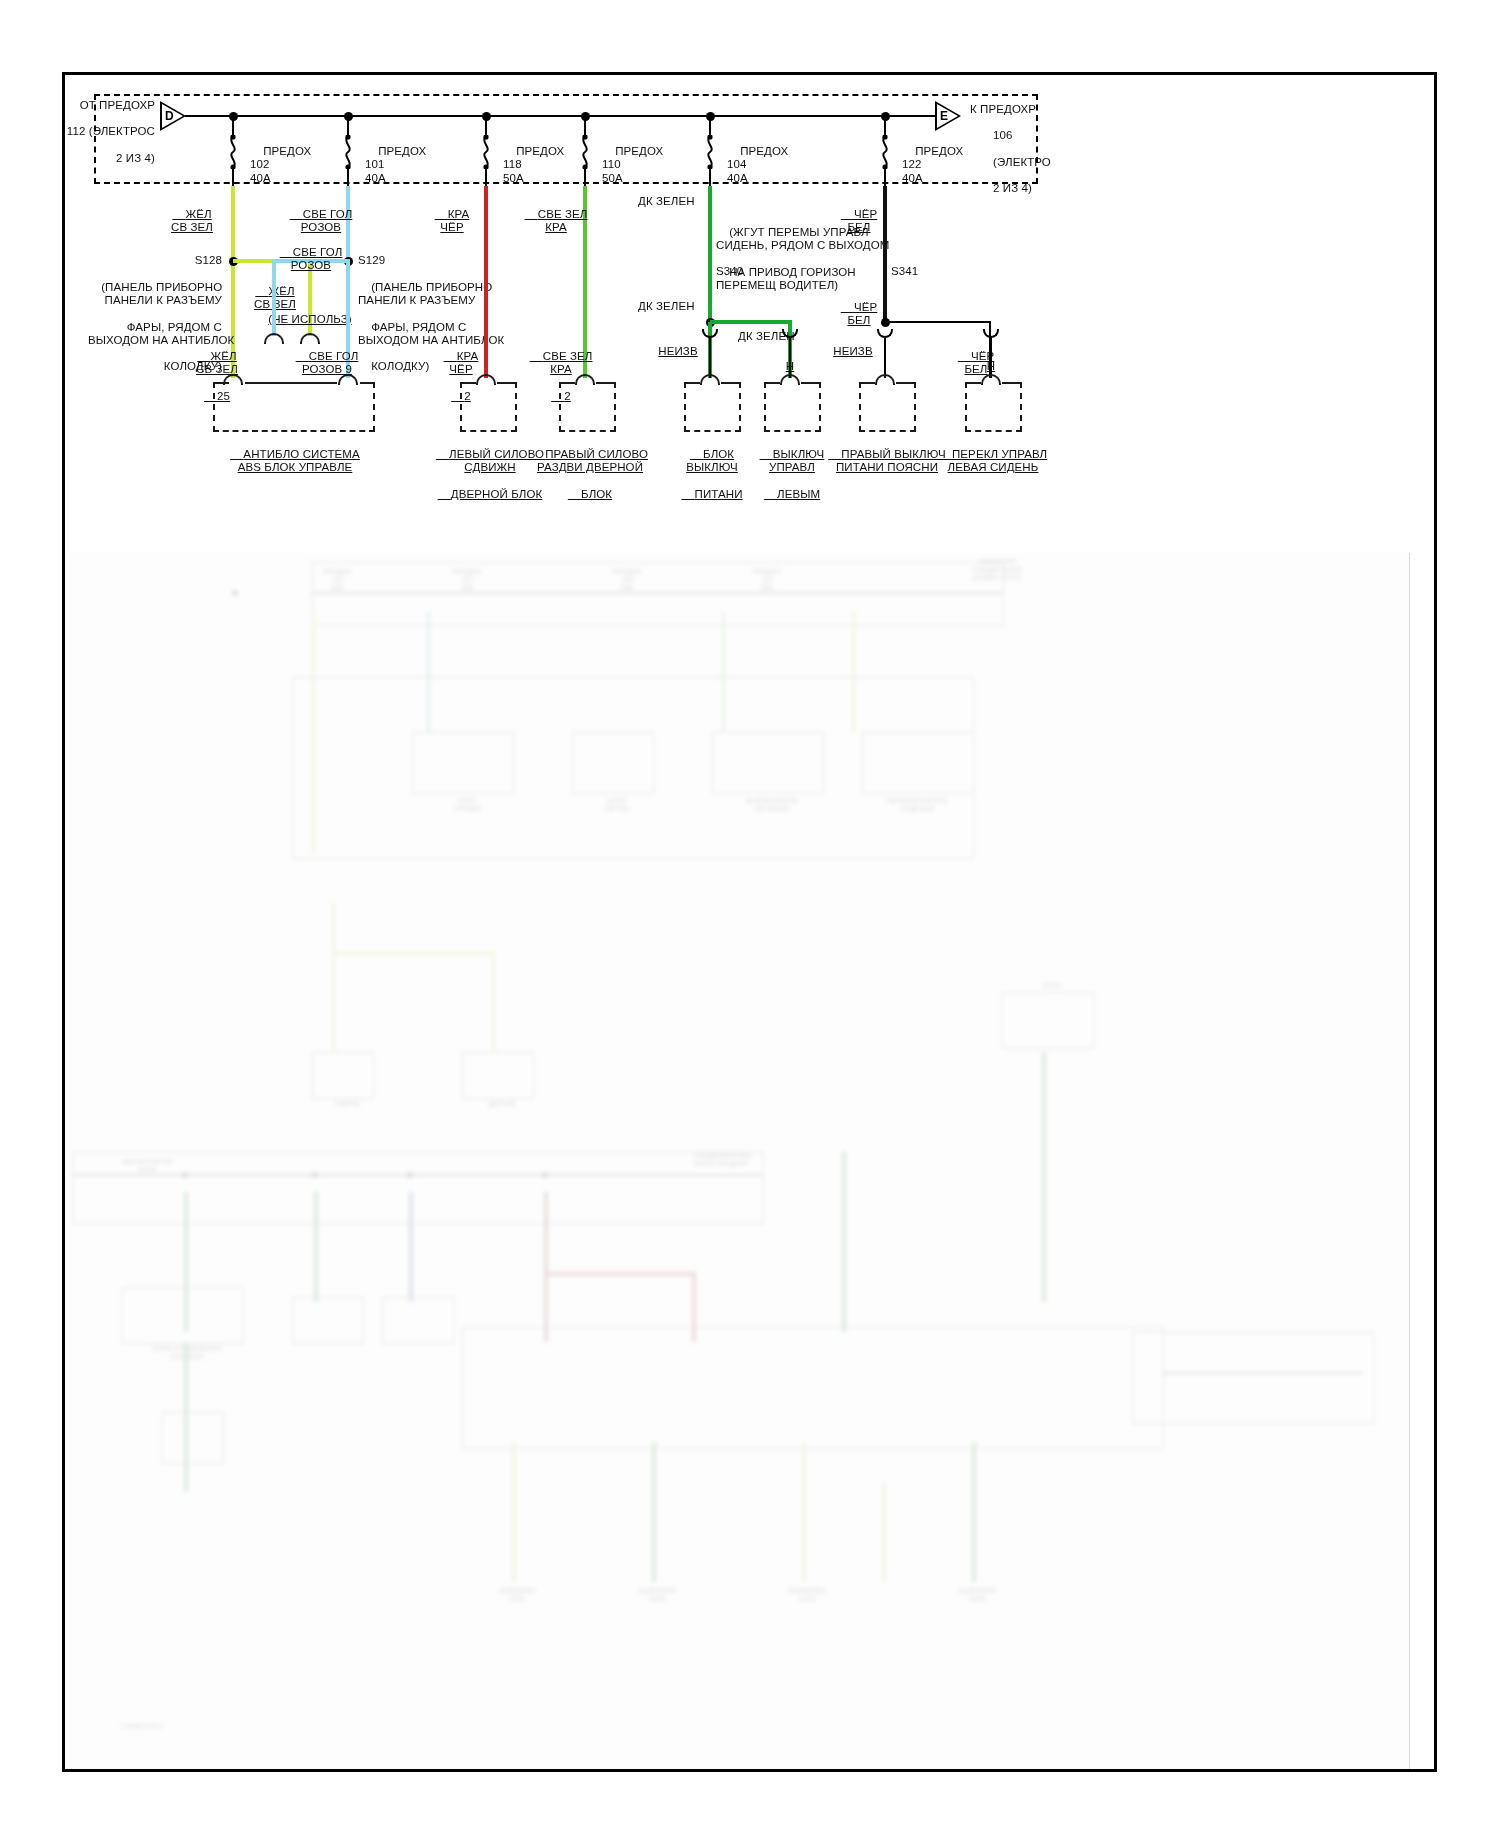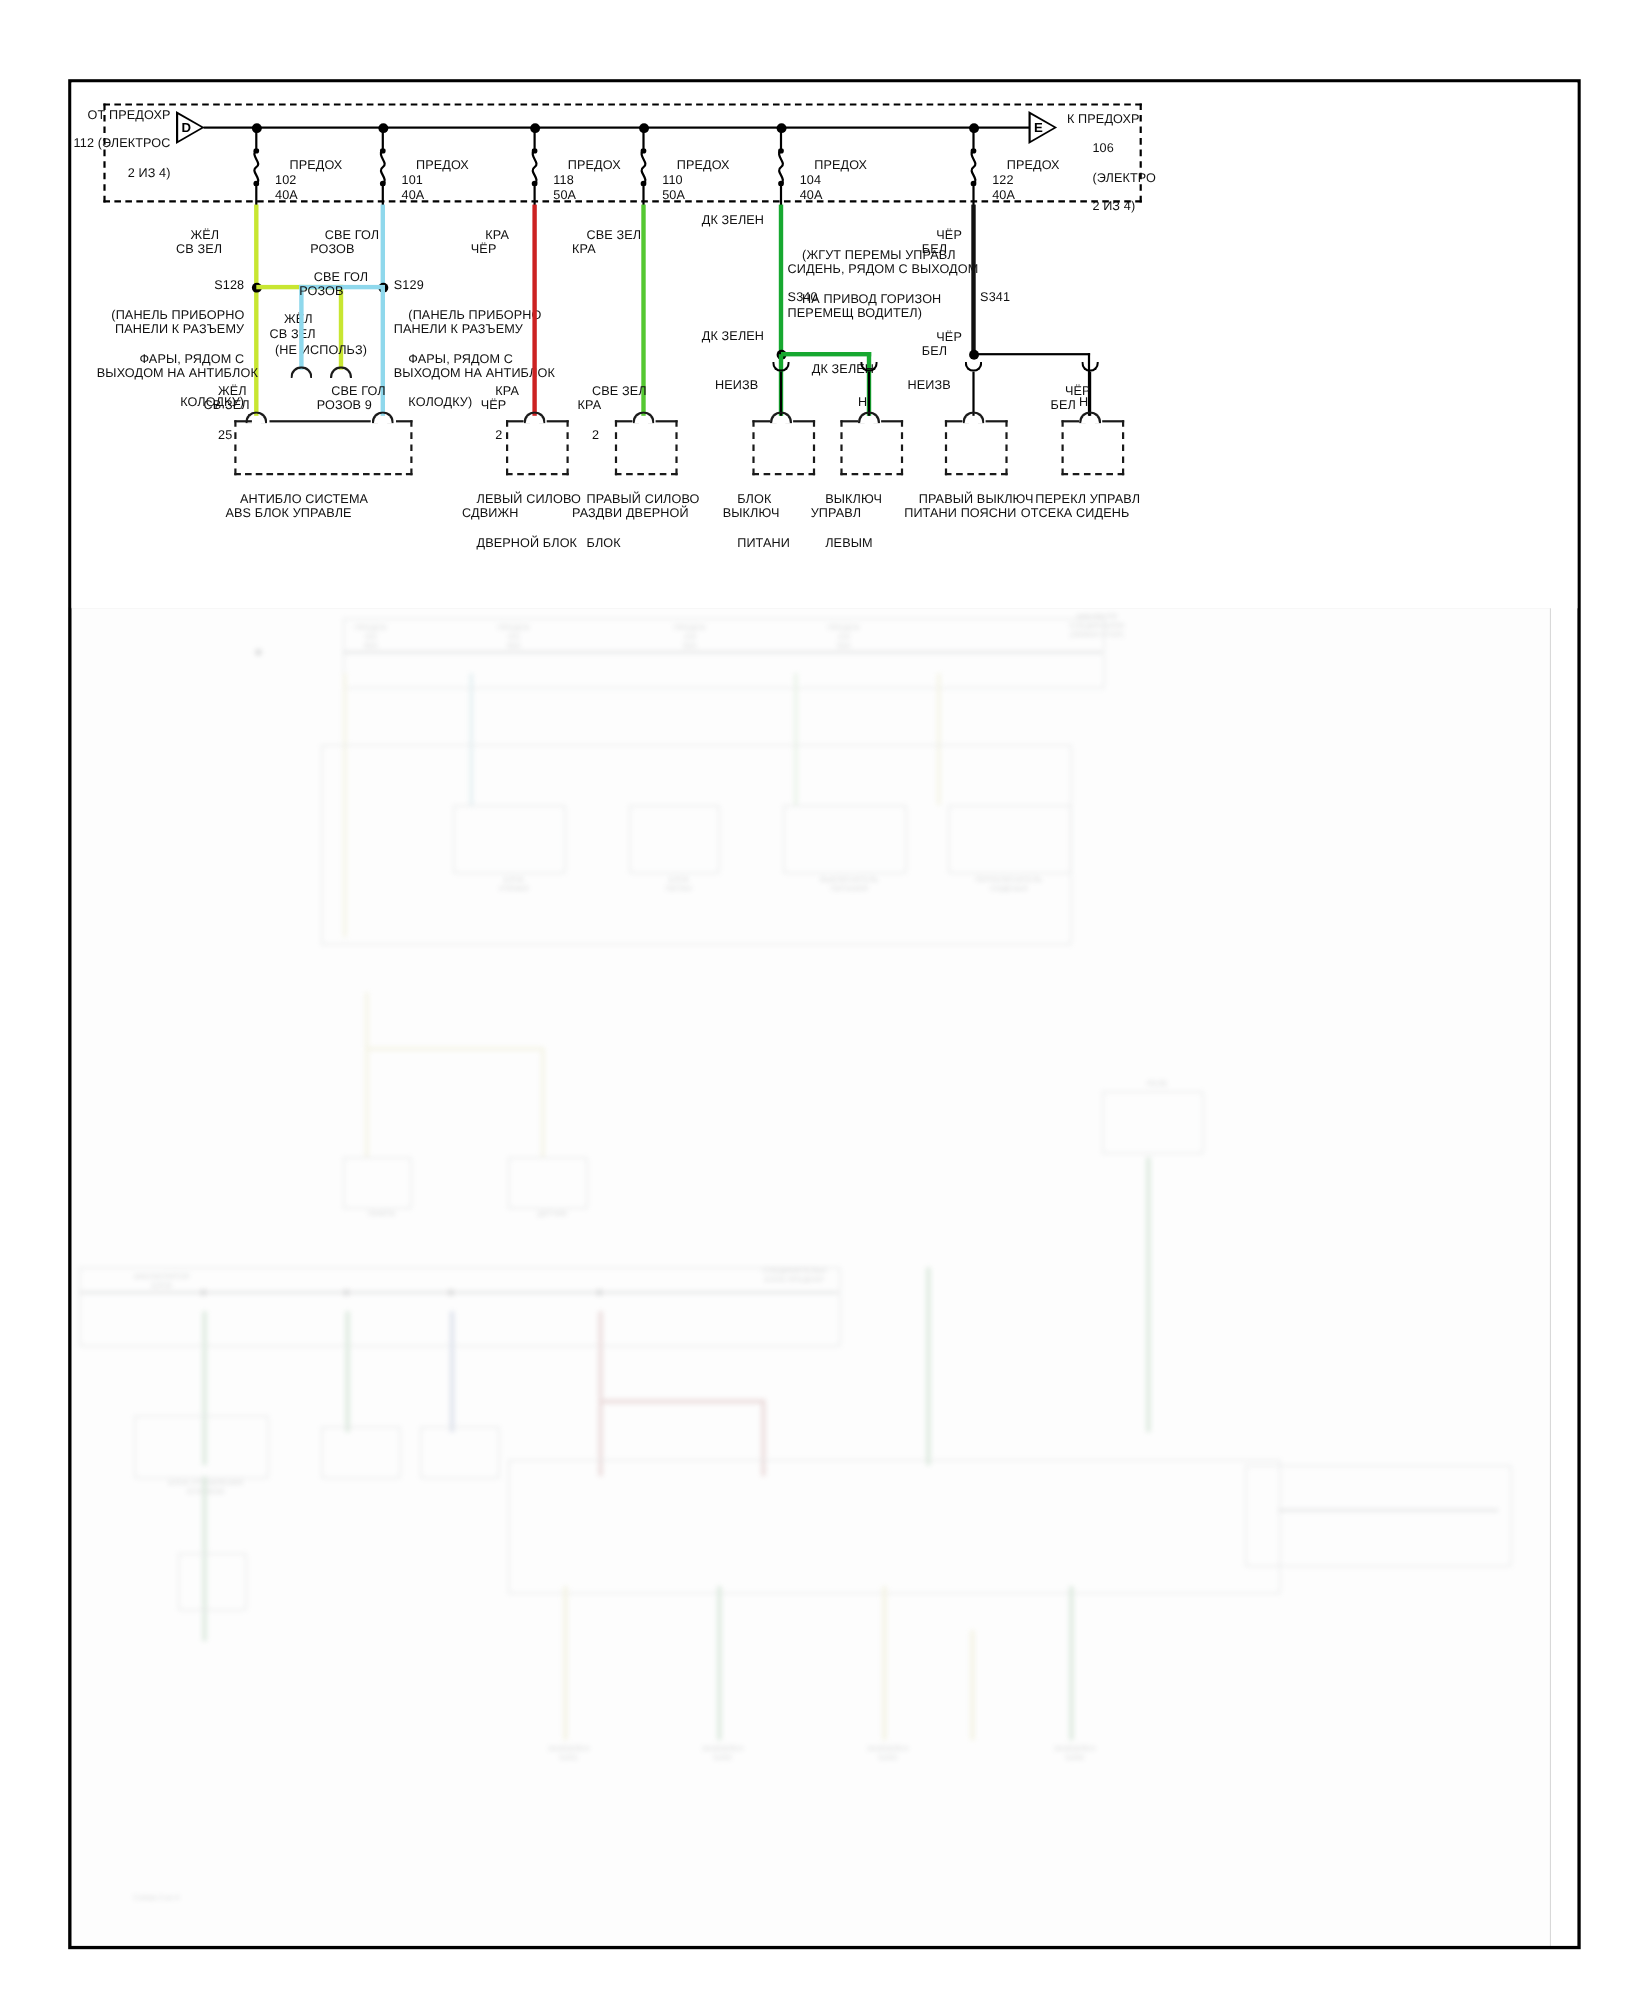--- a/index.html
+++ b/index.html
@@ -22,21 +22,21 @@
   .fw-c-green{background:#7ec98a;}
   .fw-c-red{background:#e38f8f;}
   .fw-c-yel{background:#e3e08a;}
   .fw-c-blue{background:#8fa8e3;}
   .fw-c-cyan{background:#8fd4e3;}
   .fw-c-lgreen{background:#a9e3a0;}
 
   
   .blk{position:absolute;}
   .txt{position:absolute;color:#101010;font-size:11.5px;line-height:13.2px;white-space:pre;letter-spacing:.1px;}
-  .txt.c{}
+  .txt.c{text-align:center;text-decoration:underline;}
   .txt.r{text-align:right;}
   .wire{position:absolute;}
   .wire.v{width:3px;}
   .wire.h{height:3px;}
   .blackline{position:absolute;background:#000;}
   .dot{position:absolute;width:9px;height:9px;border-radius:50%;background:#000;margin-left:-4.5px;margin-top:-4.5px;}
 
   
   .fusebox{position:absolute;border:2px dashed #000;box-sizing:border-box;}
 
@@ -388,15 +388,15 @@
     <span>ПРАВЫЙ ВЫКЛЮЧ</span><br><span>ПИТАНИ ПОЯСНИ</span></div>
 
   <div class="arrowcup" style="left:991px;top:329px;"></div>
   <div class="blackline" style="left:990px;top:338px;width:2px;height:40px;"></div>
   <div class="arc" style="left:991px;top:374px;"></div>
   <div class="txt c" style="left:981px;top:360px;width:20px;">H</div>
   <div class="conn-top-l" style="left:965px;top:382px;width:16px;"></div>
   <div class="conn-top-l" style="left:1002px;top:382px;width:20px;"></div>
   <div class="conn" style="left:965px;top:382px;width:57px;height:50px;"></div>
   <div class="txt c" style="left:928px;top:435px;width:130px;">
-    <span>ПЕРЕКЛ УПРАВЛ</span><br><span>ОТСЕКА СИДЕНЬ</span></div>
+    <span>ПЕРЕКЛ УПРАВЛ</span><br><span>ЛЕВАЯ СИДЕНЬ</span></div>
 
 </div>
 
 </body></html>

